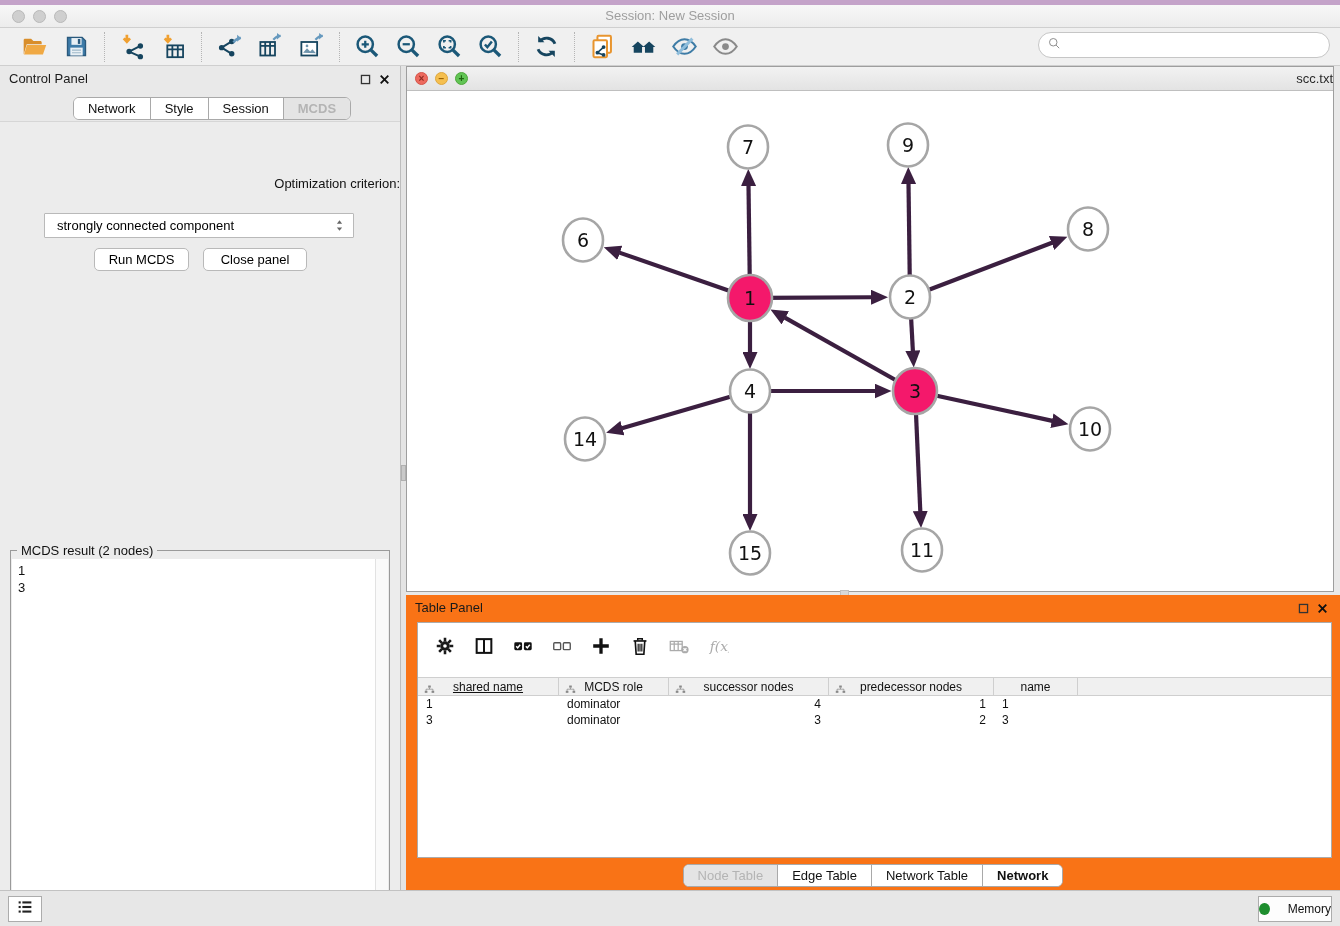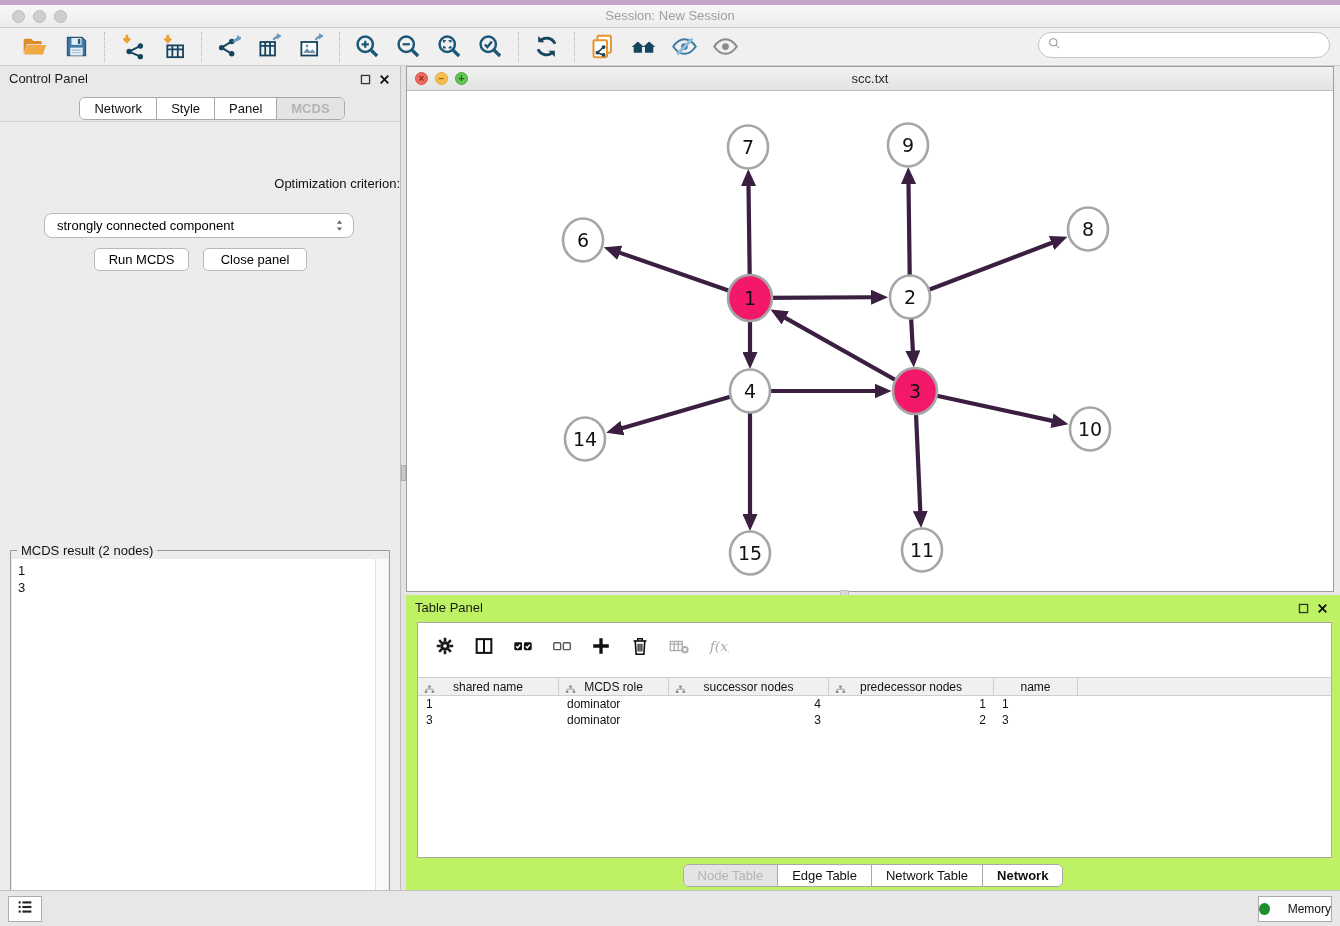--- a/index.html
+++ b/index.html
@@ -35,21 +35,21 @@
   .panel-btn { position:absolute; top:6px; width:13px; height:13px; cursor:pointer; }
   .panel-btn svg { width:100%; height:100%; }
   #cp-tabs { position:absolute; top:31px; left:0; width:100%; display:flex; justify-content:center;padding-left:24px; }
   .seg-group { display:flex; border:1px solid #A9A9A9; border-radius:6px; overflow:hidden; background:#FFF; height:23px; }
   .seg { font-size:13px; padding:3px 14px 0 14px; background:#FFF; color:#111; border-right:1px solid #A9A9A9; cursor:pointer; white-space:nowrap; }
   .seg:last-child { border-right:none;font-weight:bold; }
   .seg.active { background:#E4E4E4; color:#B4B4B4; }
   #cp-content { position:absolute; top:55px; left:0; width:100%; height:769px; background:#ECECEC; border-top:1px solid #D6D6D6; }
   #opt-label { position:absolute; top:54px; width:100%; text-align:right; font-size:13px; color:#111; }
   #criterion-select { position:absolute; top:91px; left:44px; width:310px; height:25px; background:#FFF;
-    border:1px solid #B9B9B9; border-radius:8px; font-size:13px; display:flex; align-items:center;
+    border:1px solid #B9B9B9; border-radius:1px; font-size:13px; display:flex; align-items:center;
     padding-left:12px; cursor:pointer; }
   #criterion-select .chev { position:absolute; right:6px; top:4px; width:15px; height:15px; }
   .push-btn { position:absolute; height:23px; background:#FFF; border:1px solid #B9B9B9; border-radius:5px;
     font-size:13px; text-align:center; padding-top:3px; cursor:pointer; }
   #run-btn { top:126px; left:94px; width:95px; }
   #closepanel-btn { top:126px; left:203px; width:104px; }
   #result-box { position:absolute; left:10px; top:428px; width:380px; height:381px; border:1px solid #9A9A9A; }
   #result-legend { position:absolute; left:6px; top:-8px; background:#ECECEC; padding:0 4px; font-size:13px; color:#111; }
   #result-area { position:absolute; left:1px; top:8px; right:1px; bottom:1px; background:#FFF; }
   #result-list { position:absolute; left:6px; top:3px; font-size:13px; color:#111; line-height:17px; white-space:pre; }
@@ -58,27 +58,27 @@
   
   #v-splitter { position:absolute; left:401px; top:66px; width:5px; height:824px; background:#E4E4E4; }
   #v-splitter .handle { position:absolute; left:0; top:399px; width:5px; height:16px; background:#C9C9C9; border:1px solid #B0B0B0; }
 
   
   #net-window { position:absolute; left:406px; top:66px; width:928px; height:526px; background:#FFF; border:1px solid #9E9E9E; }
   #net-titlebar { position:absolute; left:0; top:0; width:100%; height:24px;
     background:linear-gradient(#F2F2F2,#E3E3E3); border-bottom:1px solid #BFBFBF; }
   .mac-btn { position:absolute; top:5px; width:13px; height:13px; border-radius:50%; cursor:pointer;
     display:flex; align-items:center; justify-content:center; font-size:10px; font-weight:bold; line-height:1; }
-  #net-title { position:absolute; top:4px; width:100%; text-align:center; font-size:13px; color:#2A2A2A; }
+  #net-title { position:absolute; top:4px; width:100%; text-align:right; font-size:13px; color:#2A2A2A; }
   #net-canvas { position:absolute; left:0; top:24px; width:926px; height:500px; background:#FFF; }
   #graph-svg { position:absolute; left:0; top:0; }
   #net-resize-thumb { position:absolute; left:433px; bottom:-6px; width:9px; height:7px; background:#D8D8D8; border:1px solid #C0C0C0; }
 
   
-  #table-panel { position:absolute; left:406px; top:595px; width:934px; height:295px; background:#bef264; }
+  #table-panel { position:absolute; left:406px; top:595px; width:934px; height:295px; background:#f97316; }
   #tp-box { position:absolute; left:11px; top:27px; width:915px; height:236px; background:#FFF; border:1px solid #ABABAB; }
   #tp-toolbar { position:absolute; left:0; top:0; width:100%; height:46px; display:flex; align-items:center; gap:17px; padding-left:16px; }
   .tp-icon { width:22px; height:22px; cursor:pointer; }
   .tp-icon.disabled { cursor:default; }
   .tp-icon svg { width:100%; height:100%; }
   #tp-table { position:absolute; left:0; top:54px; width:100%; }
   #tp-head { display:flex; height:19px; background:#F0F0F0; border-top:1px solid #CFCFCF; border-bottom:1px solid #CFCFCF; }
   .th { position:relative; height:100%; border-right:1px solid #CFCFCF; font-size:12px; color:#111;
     display:flex; align-items:center; justify-content:center; cursor:pointer; }
   .th .tree { position:absolute; left:6px; top:4px; width:11px; height:11px; }
@@ -241,21 +241,21 @@
             <rect x="4.5" y="4.5" width="15" height="15" stroke="#333" stroke-width="2.4" fill="none"></rect>
           </svg></span>
       <span class="panel-btn" style="right:9px" id="cp-close-slot"><svg viewBox="0 0 24 24" xmlns="http://www.w3.org/2000/svg">
             <path d="M5 5l14 14M19 5L5 19" stroke="#111" stroke-width="3.4"></path>
           </svg></span>
     </div>
     <div id="cp-tabs">
         <div class="seg-group">
           <div class="seg">Network</div>
           <div class="seg">Style</div>
-          <div class="seg">Panel</div>
+          <div class="seg">Session</div>
           <div class="seg active">MCDS</div>
         </div>
       </div>
     <div id="cp-content">
       <div id="opt-label">Optimization criterion:</div>
       <div id="criterion-select">
         <span>strongly connected component</span>
         <span class="chev" id="chev-slot"><svg viewBox="0 0 24 24" xmlns="http://www.w3.org/2000/svg">
               <path d="M12 3.5l4.2 5.5H7.8zM12 20.5l-4.2-5.5h8.4z" fill="#666"></path>
             </svg></span>
@@ -406,21 +406,21 @@
               </g>
               <circle cx="18.5" cy="16" r="4" fill="#ABABAB"></circle>
               <path d="M16.9 14.4l3.2 3.2M20.1 14.4l-3.2 3.2" stroke="#fff" stroke-width="1.4"></path>
             </svg></span>
           <span class="tp-icon disabled"><svg viewBox="0 0 24 24" xmlns="http://www.w3.org/2000/svg">
               <text x="3" y="17" font-family="DejaVu Serif, serif" font-style="italic" font-size="15" fill="#ABABAB">f(x)</text>
             </svg></span>
         </div>
       <div id="tp-table">
         <div id="tp-head">
-            <div class="th" style="width: 141px;">
+            <div class="th" style="width: 141px; text-decoration: underline;">
               <span class="tree"><svg viewBox="0 0 21 16" xmlns="http://www.w3.org/2000/svg">
                   <rect x="8" y="1" width="5" height="4" fill="#888"></rect>
                   <path d="M10.5 5v3M4 11V8h13v3" stroke="#888" fill="none" stroke-width="1.4"></path>
                   <rect x="1.5" y="11" width="5" height="4" fill="#888"></rect>
                   <rect x="14.5" y="11" width="5" height="4" fill="#888"></rect>
                 </svg></span>
               <span>shared name</span>
             </div>
             <div class="th" style="width: 110px;">
               <span class="tree"><svg viewBox="0 0 21 16" xmlns="http://www.w3.org/2000/svg">

